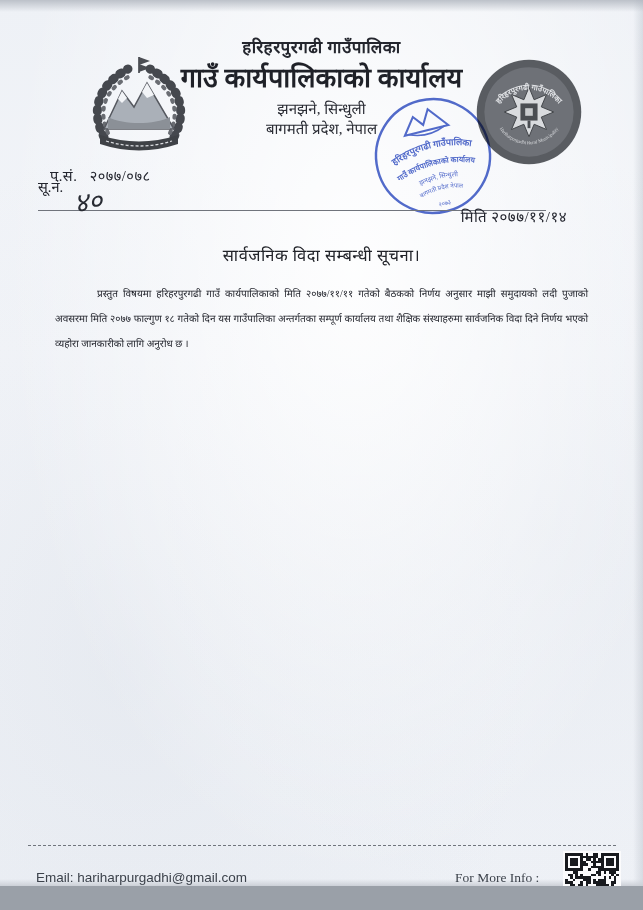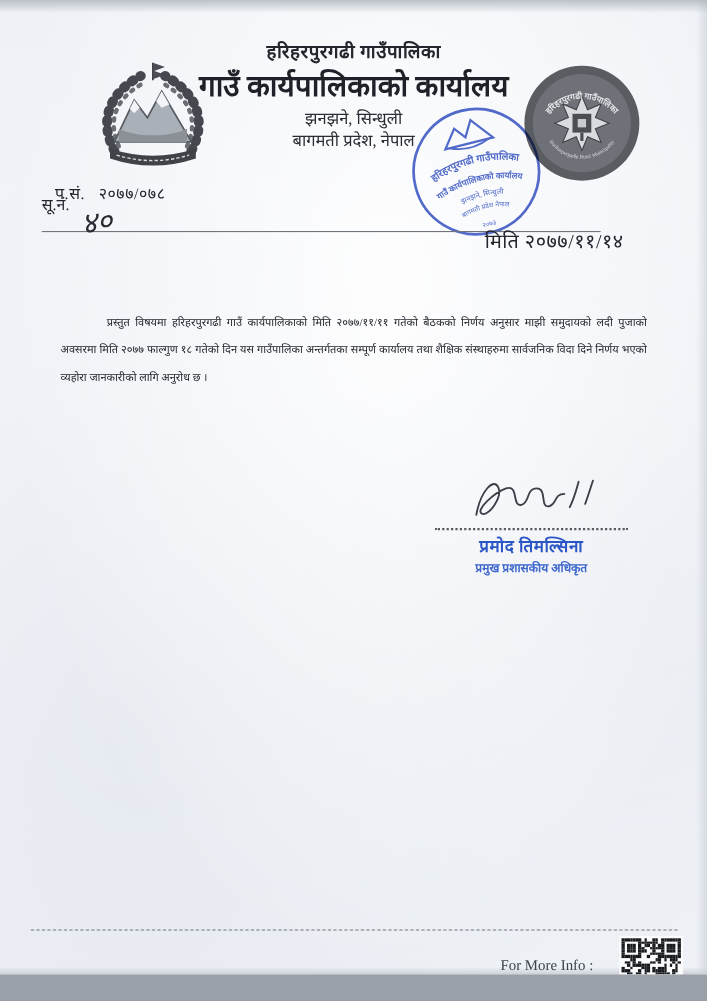--- a/index.html
+++ b/index.html
@@ -29,21 +29,21 @@
   .seal{position:absolute;top:55px;left:472px;width:114px;height:114px;filter:blur(.3px);}
   .stamp{position:absolute;top:94px;left:372px;width:122px;height:124px;
     transform:rotate(-14deg);opacity:.8;mix-blend-mode:multiply;}
 
   .meta-ref{position:absolute;top:165px;left:50px;font-size:14.5px;letter-spacing:.5px;text-align:right;}
   .meta-serial{position:absolute;top:184px;left:38px;width:508px;height:26px;
     border-bottom:1.6px solid #70747c;font-size:14.5px;}
   .serial-label{position:absolute;bottom:14px;left:0;}
   .serial-hand{position:absolute;bottom:-2px;left:36px;font-size:27px;font-style:italic;
     color:#282b33;transform:rotate(-7deg);line-height:20px;}
-  .meta-date{position:absolute;top:206px;right:76px;font-size:18px;letter-spacing:.5px;}
+  .meta-date{position:absolute;top:206px;right:76px;font-size:15px;letter-spacing:.5px;}
 
   .subject{position:absolute;top:243px;left:0;right:0;text-align:center;
     font-size:16.5px;letter-spacing:.5px;color:#212329;}
 
   .body-par{position:absolute;top:281px;left:55px;width:533px;margin:0;
     font-size:10px;line-height:25px;text-align:justify;text-indent:42px;color:#23252d;}
 
   .sig-block{position:absolute;top:428px;left:390px;width:186px;text-align:center;}
   .sig-squiggle{display:block;margin:0 auto;}
   .sig-line{border-top:2px dotted #555a62;width:176px;margin:0 auto;}
@@ -140,35 +140,27 @@
   </div>
   <div class="meta-serial">
     <span class="serial-label">सू.नं.</span>
     <span class="serial-hand">४०</span>
   </div>
   <div class="meta-date">
     <span>मिति</span>
     <span>२०७७/११/१४</span>
   </div>
 
+  <div class="subject">सार्वजनिक विदा सम्बन्धी सूचना।</div>
 
   <p class="body-par">प्रस्तुत विषयमा हरिहरपुरगढी गाउँ कार्यपालिकाको मिति २०७७/११/११ गतेको बैठकको निर्णय अनुसार माझी समुदायको लदी पुजाको अवसरमा मिति २०७७ फाल्गुण १८ गतेको दिन यस गाउँपालिका अन्तर्गतका सम्पूर्ण कार्यालय तथा शैक्षिक संस्थाहरुमा सार्वजनिक विदा दिने निर्णय भएको व्यहोरा जानकारीको लागि अनुरोध छ ।</p>
 
-  <div class="sig-block">
-    <svg class="sig-squiggle" width="140" height="52" viewBox="0 0 140 52">
-      <path d="M20,40 C24,18 36,6 40,15 C44,24 31,42 25,39 C19,36 36,20 47,16
-               C59,12 52,33 61,31 C69,29 65,16 75,16 C85,16 77,35 87,32
-               C93,30 91,21 100,21 M105,33 C109,25 111,17 113,10 M119,30 C122,22 124,15 126,9" fill="none" stroke="#3b4049" stroke-width="1.7" stroke-linecap="round"></path>
-    </svg>
-    <div class="sig-line"></div>
-    <div class="sig-name">प्रमोद तिमल्सिना</div>
-    <div class="sig-title">प्रमुख प्रशासकीय अधिकृत</div>
-  </div>
 
   <div class="footer-sep"></div>
+  <div class="footer-email">Email: hariharpurgadhi@gmail.com</div>
   <div class="footer-info">For More Info :</div>
   <div class="qr">
       <div class="qm"></div>
       <div class="qm"></div>
       <div class="qm"></div>
       <div class="qm"></div>
       <div class="qm"></div>
       <div class="qm"></div>
       <div class="qm"></div>
       <div></div>

